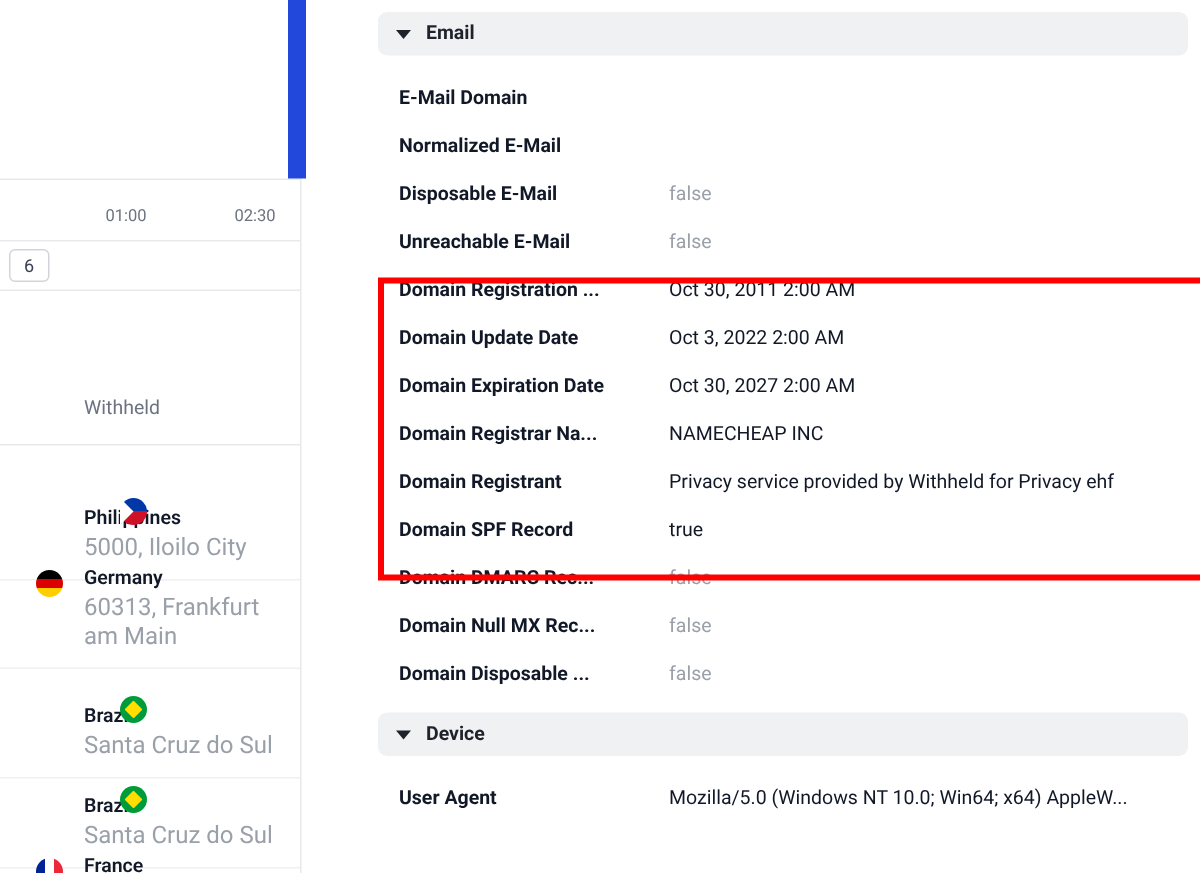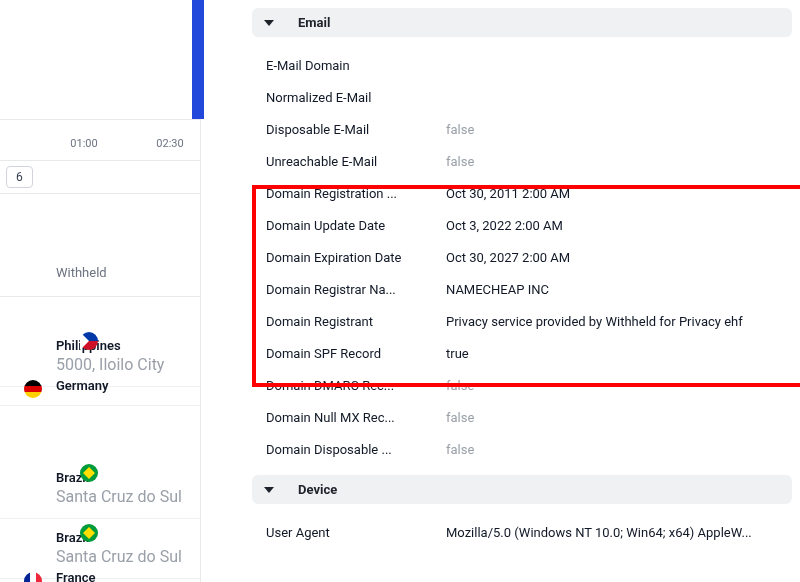--- a/index.html
+++ b/index.html
@@ -127,21 +127,21 @@
       height: 582px;
       padding: 8px 8px 0 8px;
       background: #fff;
     }
     .section-header {
       background: #eff1f3;
       border-radius: 6px;
       padding: 7px 12px;
       display: flex;
       align-items: center;
-      gap: 24px;
+      gap: 10px;
       margin-bottom: 8px;
     }
     .triangle-down {
       width: 0; height: 0;
       border-left: 5px solid transparent;
       border-right: 5px solid transparent;
       border-top: 6px solid #1e222a;
     }
     .section-title {
       font-size: 13px;
@@ -155,21 +155,21 @@
     .detail-row {
       display: flex;
       align-items: center;
       padding: 6px 14px;
       min-height: 32px;
     }
     .dl-label {
       flex: 0 0 180px;
       font-size: 13px;
       color: #111827;
-      font-weight: 400;
+      font-weight: 700;
       white-space: nowrap;
       overflow: hidden;
       text-overflow: ellipsis;
     }
     .dl-value {
       flex: 1;
       font-size: 13px;
       color: #111827;
       white-space: nowrap;
       overflow: hidden;
@@ -227,20 +227,21 @@
   <div class="location-divider"></div>
 
   <div class="loc-item" style="top:306px">
     <div class="loc-flag flag-ph"></div>
     <div class="loc-country">Philippines</div>
     <div class="loc-city">5000, Iloilo City</div>
   </div>
   <div class="loc-item" style="top:366px">
     <div class="loc-flag flag-de"></div>
     <div class="loc-country">Germany</div>
+    <div class="loc-city">60313, Frankfurt am Main</div>
   </div>
   <div class="loc-item" style="top:438px">
     <div class="loc-flag flag-br"></div>
     <div class="loc-country">Brazil</div>
     <div class="loc-city">Santa Cruz do Sul</div>
   </div>
   <div class="loc-item" style="top:498px">
     <div class="loc-flag flag-br"></div>
     <div class="loc-country">Brazil</div>
     <div class="loc-city">Santa Cruz do Sul</div>

